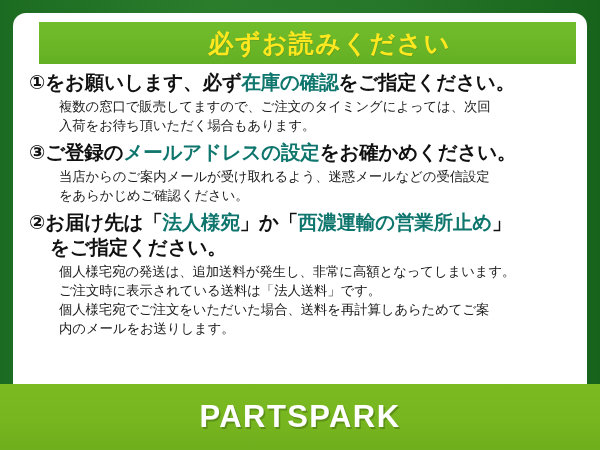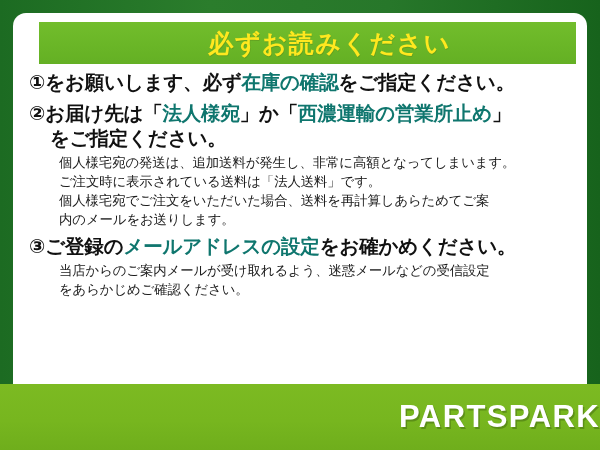--- a/index.html
+++ b/index.html
@@ -27,21 +27,21 @@
   
   #brand-band {
     position: absolute;
     left: 0;
     right: 0;
     bottom: 0;
     height: 66px;
     background: linear-gradient(to bottom, #7cba22 0%, #77b61f 55%, #6fae1c 100%);
     display: flex;
     align-items: center;
-    justify-content: flex-end;
+    justify-content: center;
   }
   #brand-wordmark {
     color: #ffffff;
     font-size: 31px;
     font-weight: bold;
     letter-spacing: 1.4px;
     text-shadow: 1.5px 1.5px 0 rgba(60, 95, 15, 0.45);
     font-family: "Liberation Sans", "DejaVu Sans", sans-serif;
   }
 
@@ -123,37 +123,41 @@
   <div id="panel">
 
     <div id="title-bar">
       <span id="title-text">必ずお読みください</span>
     </div>
 
     <div id="items">
 
       <div class="item">
         <div class="item-heading"><span>①</span><span>をお願いします、必ず</span><span class="hl">在庫の確認</span><span>をご指定ください。</span></div>
+        <div class="item-body">
+          <div>複数の窓口で販売してますので、ご注文のタイミングによっては、次回</div>
+          <div>入荷をお待ち頂いただく場合もあります。</div>
+        </div>
+      </div>
+
+      <div class="item">
+        <div class="item-heading"><span>③</span><span>ご登録の</span><span class="hl">メールアドレスの設定</span><span>をお確かめください。</span></div>
+        <div class="item-body">
+          <div>当店からのご案内メールが受け取れるよう、迷惑メールなどの受信設定</div>
+          <div>をあらかじめご確認ください。</div>
+        </div>
       </div>
 
       <div class="item">
         <div class="item-heading wrap"><span>②</span><span>お届け先は「</span><span class="hl">法人様宛</span><span>」か「</span><span class="hl">西濃運輸の営業所止め</span><span>」</span><span class="heading-line-2">をご指定ください。</span></div>
         <div class="item-body">
           <div>個人様宅宛の発送は、追加送料が発生し、非常に高額となってしまいます。</div>
           <div>ご注文時に表示されている送料は「法人送料」です。</div>
           <div>個人様宅宛でご注文をいただいた場合、送料を再計算しあらためてご案</div>
           <div>内のメールをお送りします。</div>
-        </div>
-      </div>
-
-      <div class="item">
-        <div class="item-heading"><span>③</span><span>ご登録の</span><span class="hl">メールアドレスの設定</span><span>をお確かめください。</span></div>
-        <div class="item-body">
-          <div>当店からのご案内メールが受け取れるよう、迷惑メールなどの受信設定</div>
-          <div>をあらかじめご確認ください。</div>
         </div>
       </div>
 
     </div>
   </div>
 
   <div id="brand-band">
     <span id="brand-wordmark">PARTSPARK</span>
   </div>
 

